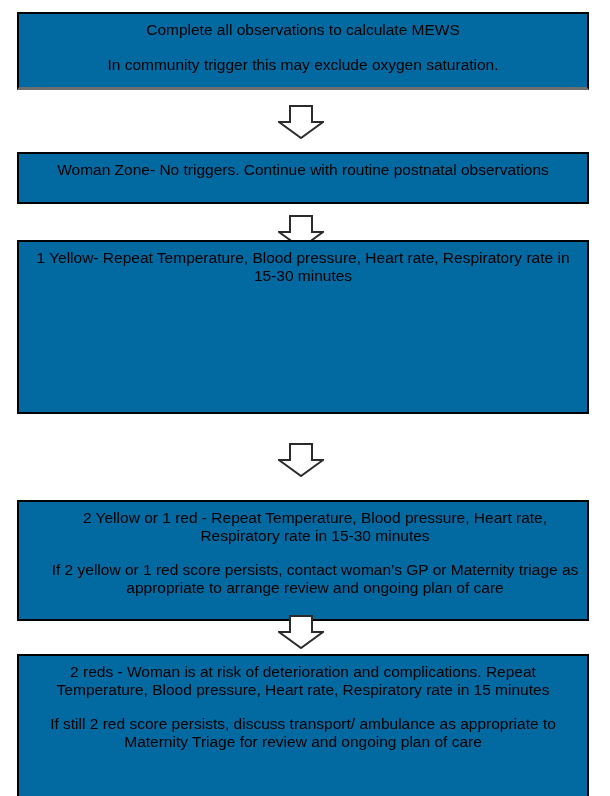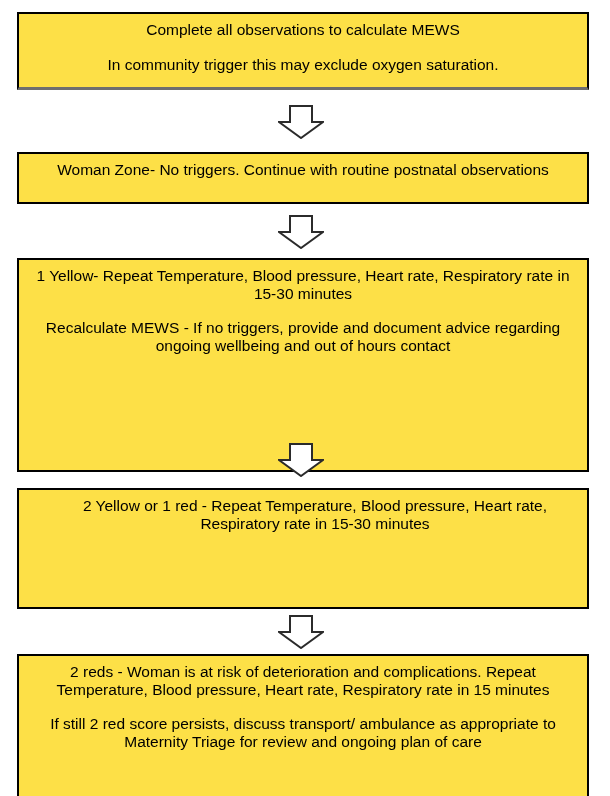--- a/index.html
+++ b/index.html
@@ -14,36 +14,36 @@
     background: #ffffff;
     font-family: "Liberation Sans", "DejaVu Sans", sans-serif;
     color: #000000;
   }
   .box {
     position: absolute;
     left: 17px;
     width: 572px;
     box-sizing: border-box;
     border: 2px solid #000000;
-    background: #fde047;
+    background: #0369a1;
     text-align: center;
     font-size: 15.5px;
     line-height: 17.5px;
     padding: 7px 8px 0 8px;
   }
   .box p {
     margin: 0;
   }
   .box p + p {
     margin-top: 17px;
   }
   .box1 { top: 12px;  height: 78px; border-bottom: 3px solid #6e6e6e; }
   .box2 { top: 152px; height: 52px; }
-  .box3 { top: 258px; height: 214px; }
-  .box4 { top: 488px; height: 121px; padding-left: 32px; }
+  .box3 { top: 240px; height: 174px; }
+  .box4 { top: 500px; height: 121px; padding-left: 32px; }
   .box5 { top: 654px; height: 155px; }
   .arrow {
     position: absolute;
     left: 278px;
     width: 46px;
     height: 34px;
   }
   .arrow1 { top: 105px; }
   .arrow2 { top: 215px; }
   .arrow3 { top: 443px; }
@@ -66,29 +66,29 @@
   <div class="box box2">
     <p>Woman Zone- No triggers. Continue with routine postnatal observations</p>
   </div>
 
   <svg class="arrow arrow2" viewBox="0 0 46 34" xmlns="http://www.w3.org/2000/svg">
     <path d="M12 1 L34 1 L34 17 L45 17 L23 33 L1 17 L12 17 Z" fill="#ffffff" stroke="#2b2b2b" stroke-width="2" stroke-linejoin="miter"></path>
   </svg>
 
   <div class="box box3">
     <p>1 Yellow- Repeat Temperature, Blood pressure, Heart rate, Respiratory rate in 15-30 minutes</p>
-    <p>Recalculate MEWS - If no triggers, provide and document advice regarding ongoing wellbeing and out of hours contact</p>
   </div>
 
   <svg class="arrow arrow3" viewBox="0 0 46 34" xmlns="http://www.w3.org/2000/svg">
     <path d="M12 1 L34 1 L34 17 L45 17 L23 33 L1 17 L12 17 Z" fill="#ffffff" stroke="#2b2b2b" stroke-width="2" stroke-linejoin="miter"></path>
   </svg>
 
   <div class="box box4">
     <p>2 Yellow or 1 red - Repeat Temperature, Blood pressure, Heart rate, Respiratory rate in 15-30 minutes</p>
+    <p>If 2 yellow or 1 red score persists, contact woman’s GP or Maternity triage as appropriate to arrange review and ongoing plan of care</p>
   </div>
 
   <svg class="arrow arrow4" viewBox="0 0 46 34" xmlns="http://www.w3.org/2000/svg">
     <path d="M12 1 L34 1 L34 17 L45 17 L23 33 L1 17 L12 17 Z" fill="#ffffff" stroke="#2b2b2b" stroke-width="2" stroke-linejoin="miter"></path>
   </svg>
 
   <div class="box box5">
     <p>2 reds - Woman is at risk of deterioration and complications. Repeat Temperature, Blood pressure, Heart rate, Respiratory rate in 15 minutes</p>
     <p>If still 2 red score persists, discuss transport/ ambulance as appropriate to Maternity Triage for review and ongoing plan of care</p>
   </div>

